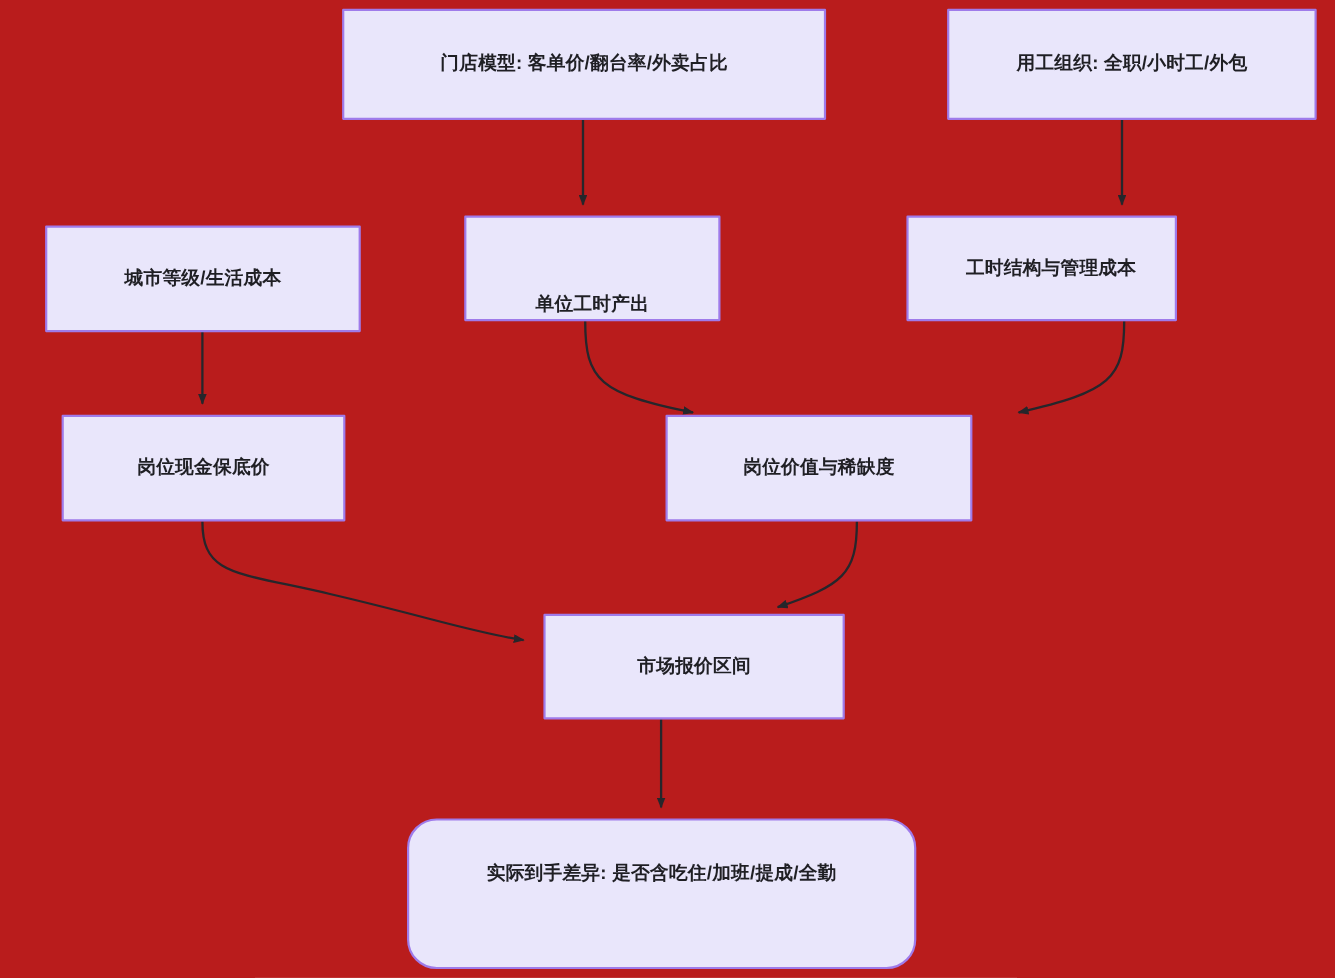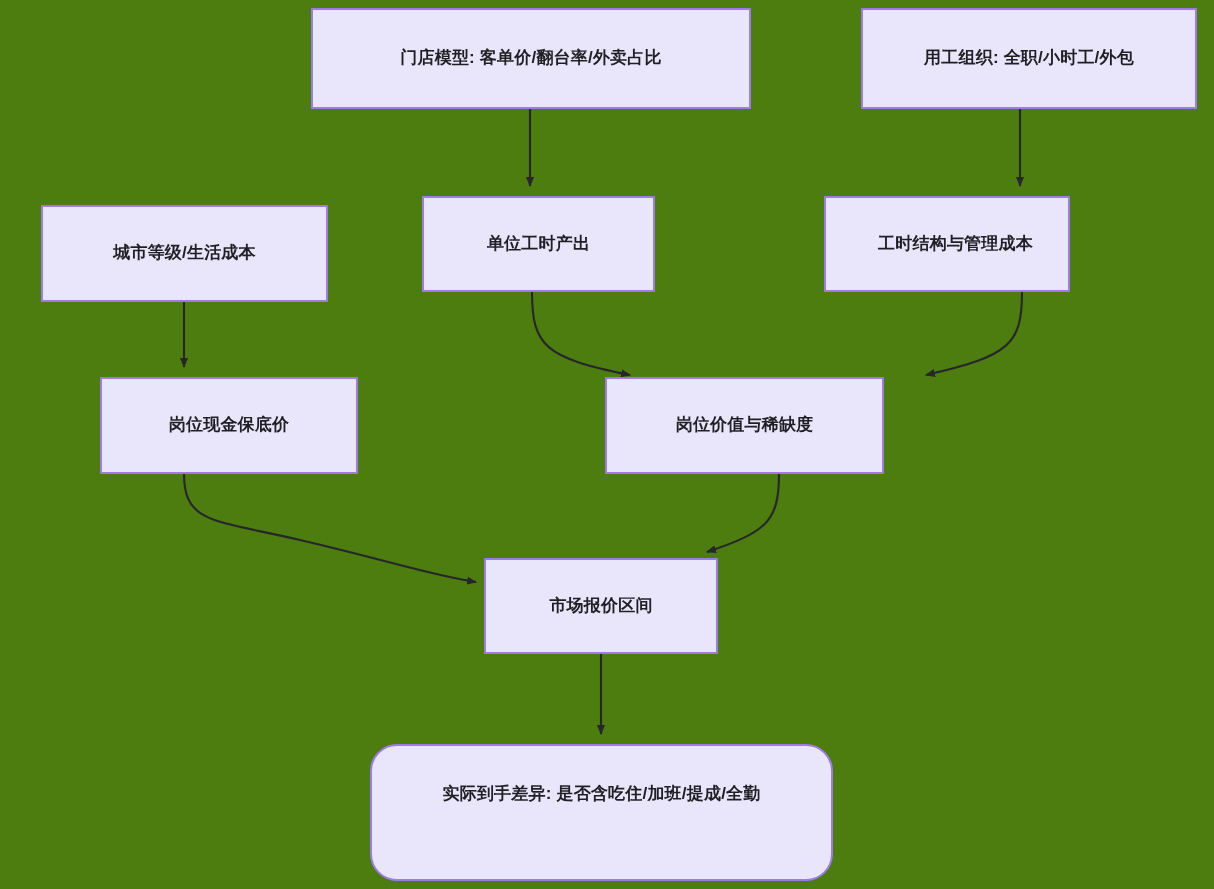--- a/index.html
+++ b/index.html
@@ -8,21 +8,21 @@
     padding: 0;
     background: #ffffff;
   }
   body {
     font-family: "Liberation Sans", "DejaVu Sans", sans-serif;
   }
   #canvas {
     position: relative;
     width: 1214px;
     height: 889px;
-    background: #4d7c0f;
+    background: #b91c1c;
     overflow: hidden;
   }
   #edge-layer {
     position: absolute;
     left: 0;
     top: 0;
     width: 1214px;
     height: 889px;
     pointer-events: none;
   }
@@ -44,25 +44,25 @@
     padding: 0 10px;
   }
   .node-label {
     display: block;
     width: 100%;
   }
   
   #n-store-model      { left: 311px; top: 8px;   width: 440px; height: 101px; }
   #n-labor-org        { left: 861px; top: 8px;   width: 336px; height: 101px; }
   #n-city-tier        { left: 41px;  top: 205px; width: 287px; height: 97px; }
-  #n-hour-output      { left: 422px; top: 196px; width: 233px; height: 96px; }
+  #n-hour-output      { left: 422px; top: 196px; width: 233px; height: 96px; align-items: flex-end; }
   #n-hour-structure   { left: 824px; top: 196px; width: 246px; height: 96px; padding-left: 27px; }
-  #n-cash-floor       { left: 56px;  top: 377px; width: 258px; height: 97px; margin-left: 44px; }
+  #n-cash-floor       { left: 56px;  top: 377px; width: 258px; height: 97px; }
   #n-role-value       { left: 605px; top: 377px; width: 279px; height: 97px; }
-  #n-market-range     { left: 484px; top: 558px; width: 234px; height: 96px; }
+  #n-market-range     { left: 494px; top: 558px; width: 274px; height: 96px; }
   #n-takehome         { left: 370px; top: 744px; width: 463px; height: 137px; align-items: flex-start; padding-top: 34px; border-radius: 27px; }
   #n-takehome .node-label { line-height: 1.62; }
 </style>
 </head>
 <body>
 
 <div id="canvas">
 
   <svg id="edge-layer" width="1214" height="889" viewBox="0 0 1214 889" xmlns="http://www.w3.org/2000/svg">
     <defs>

